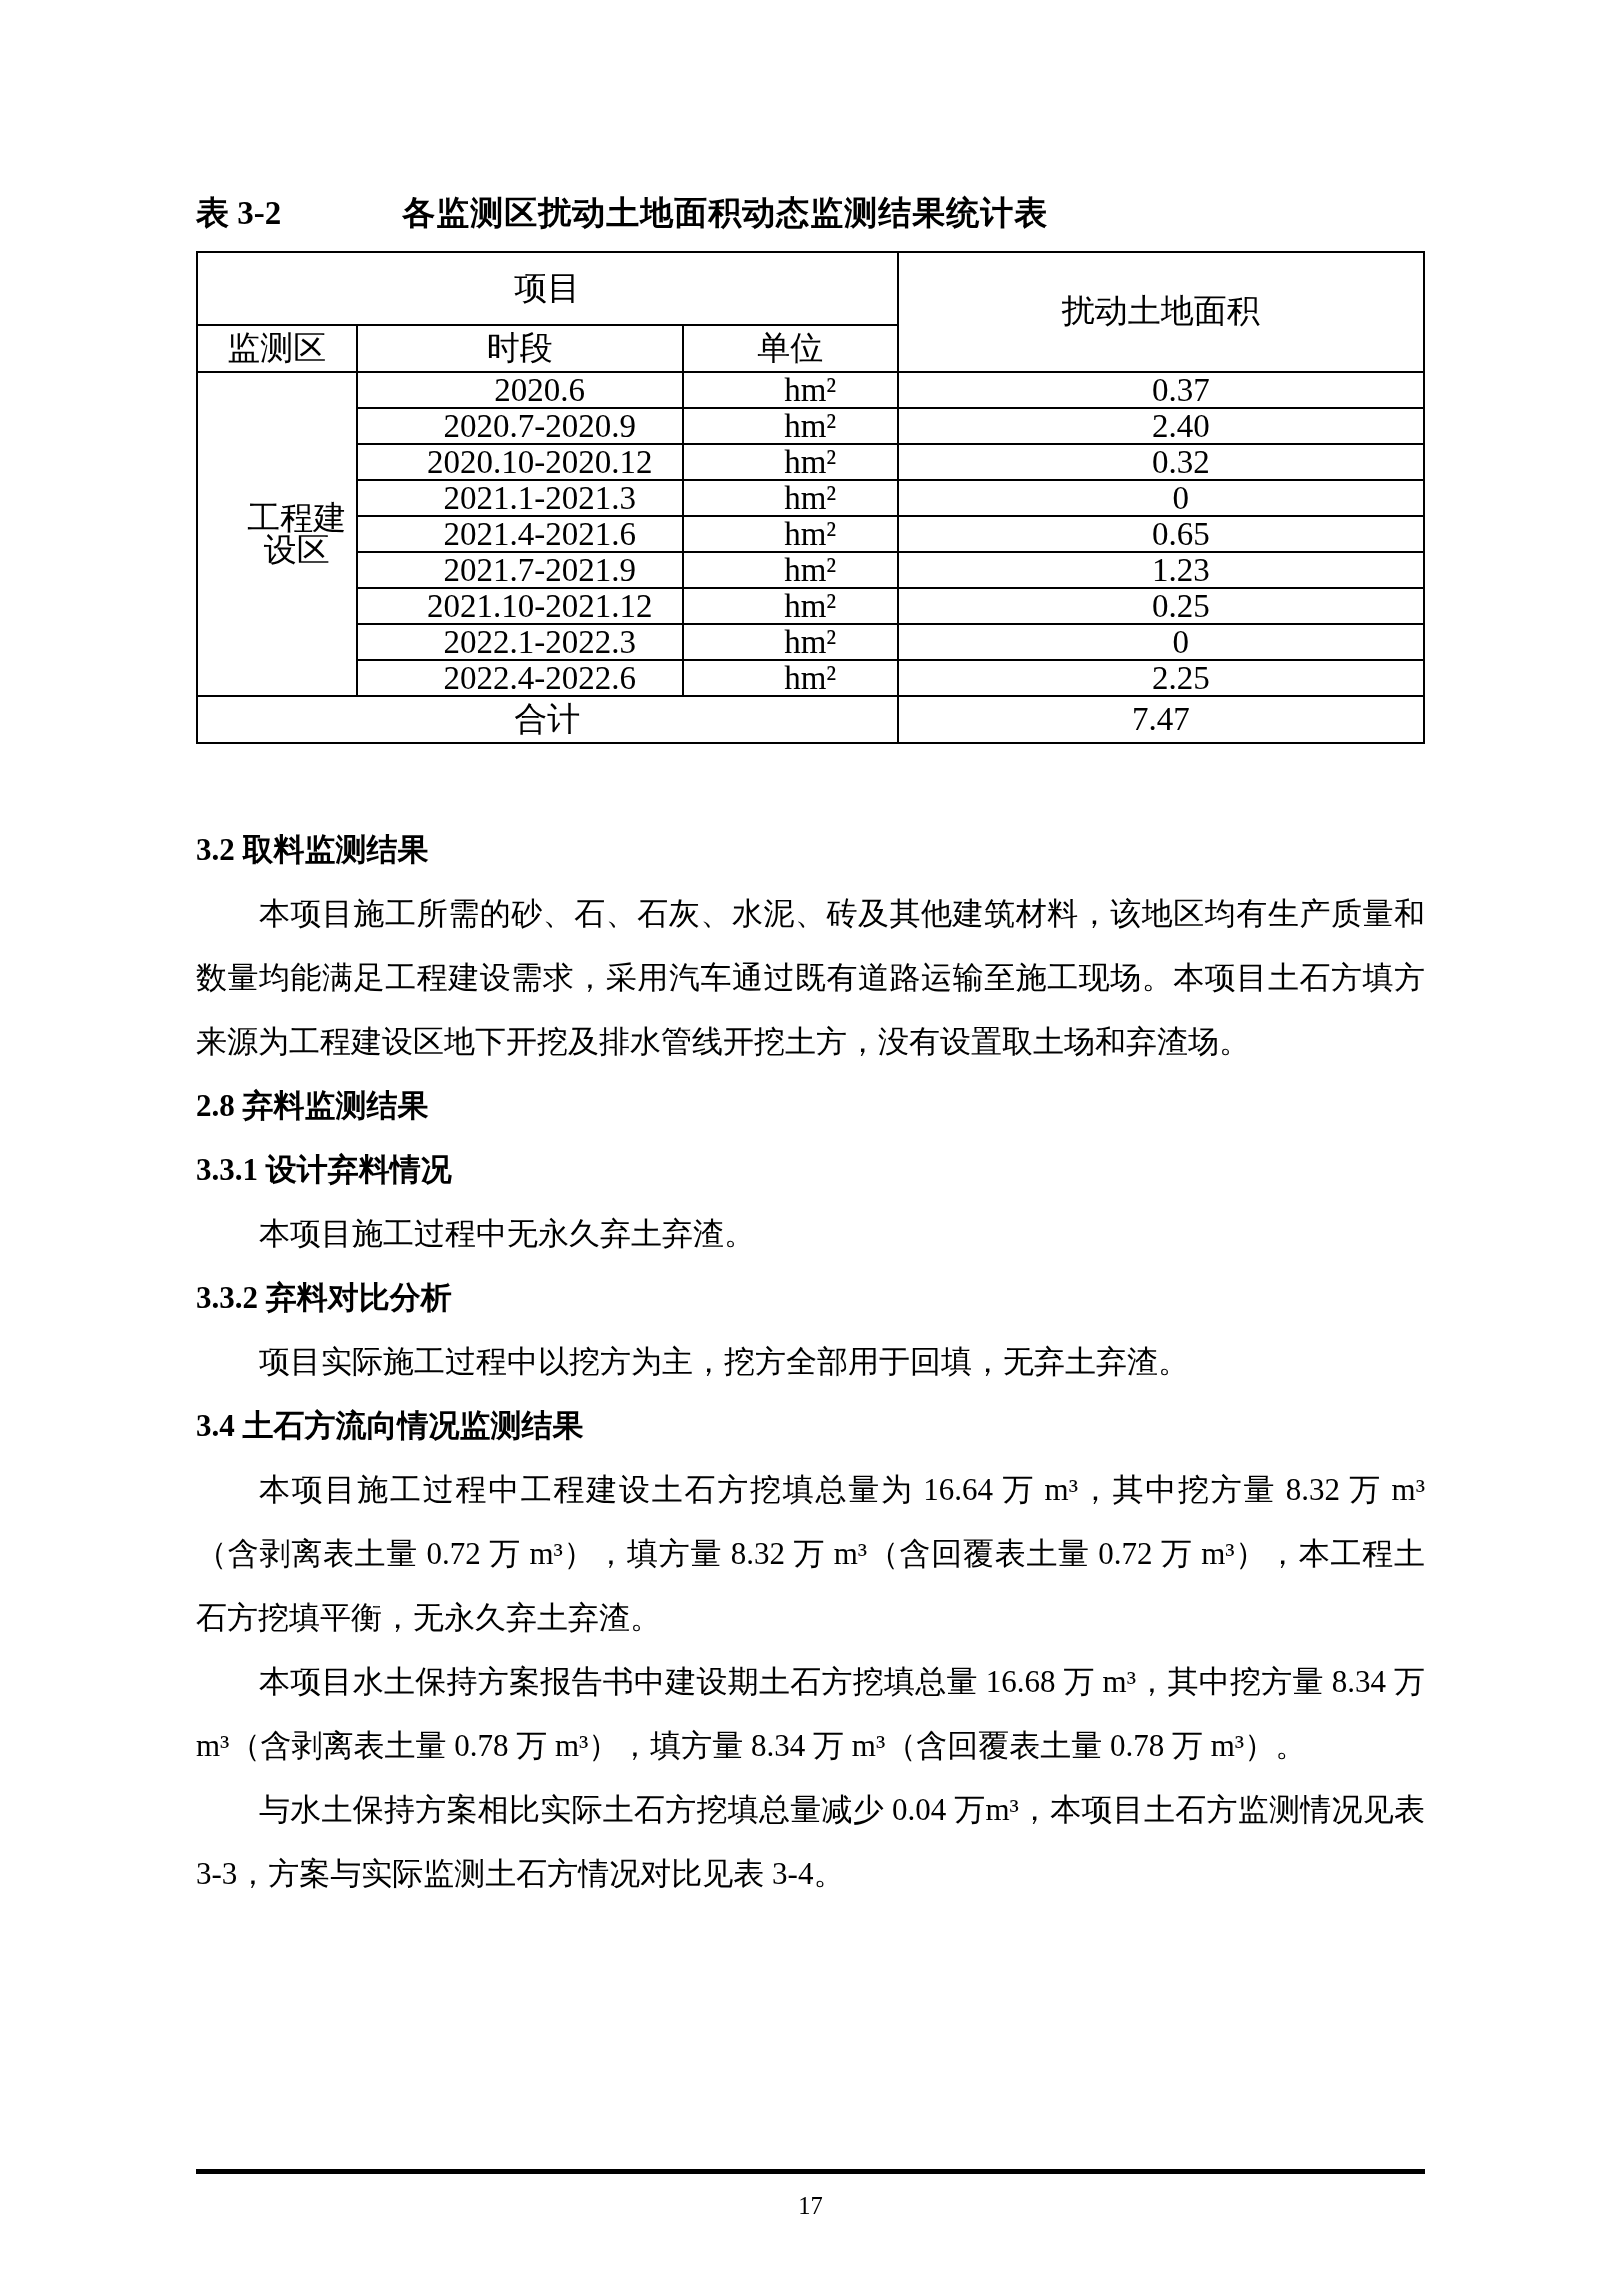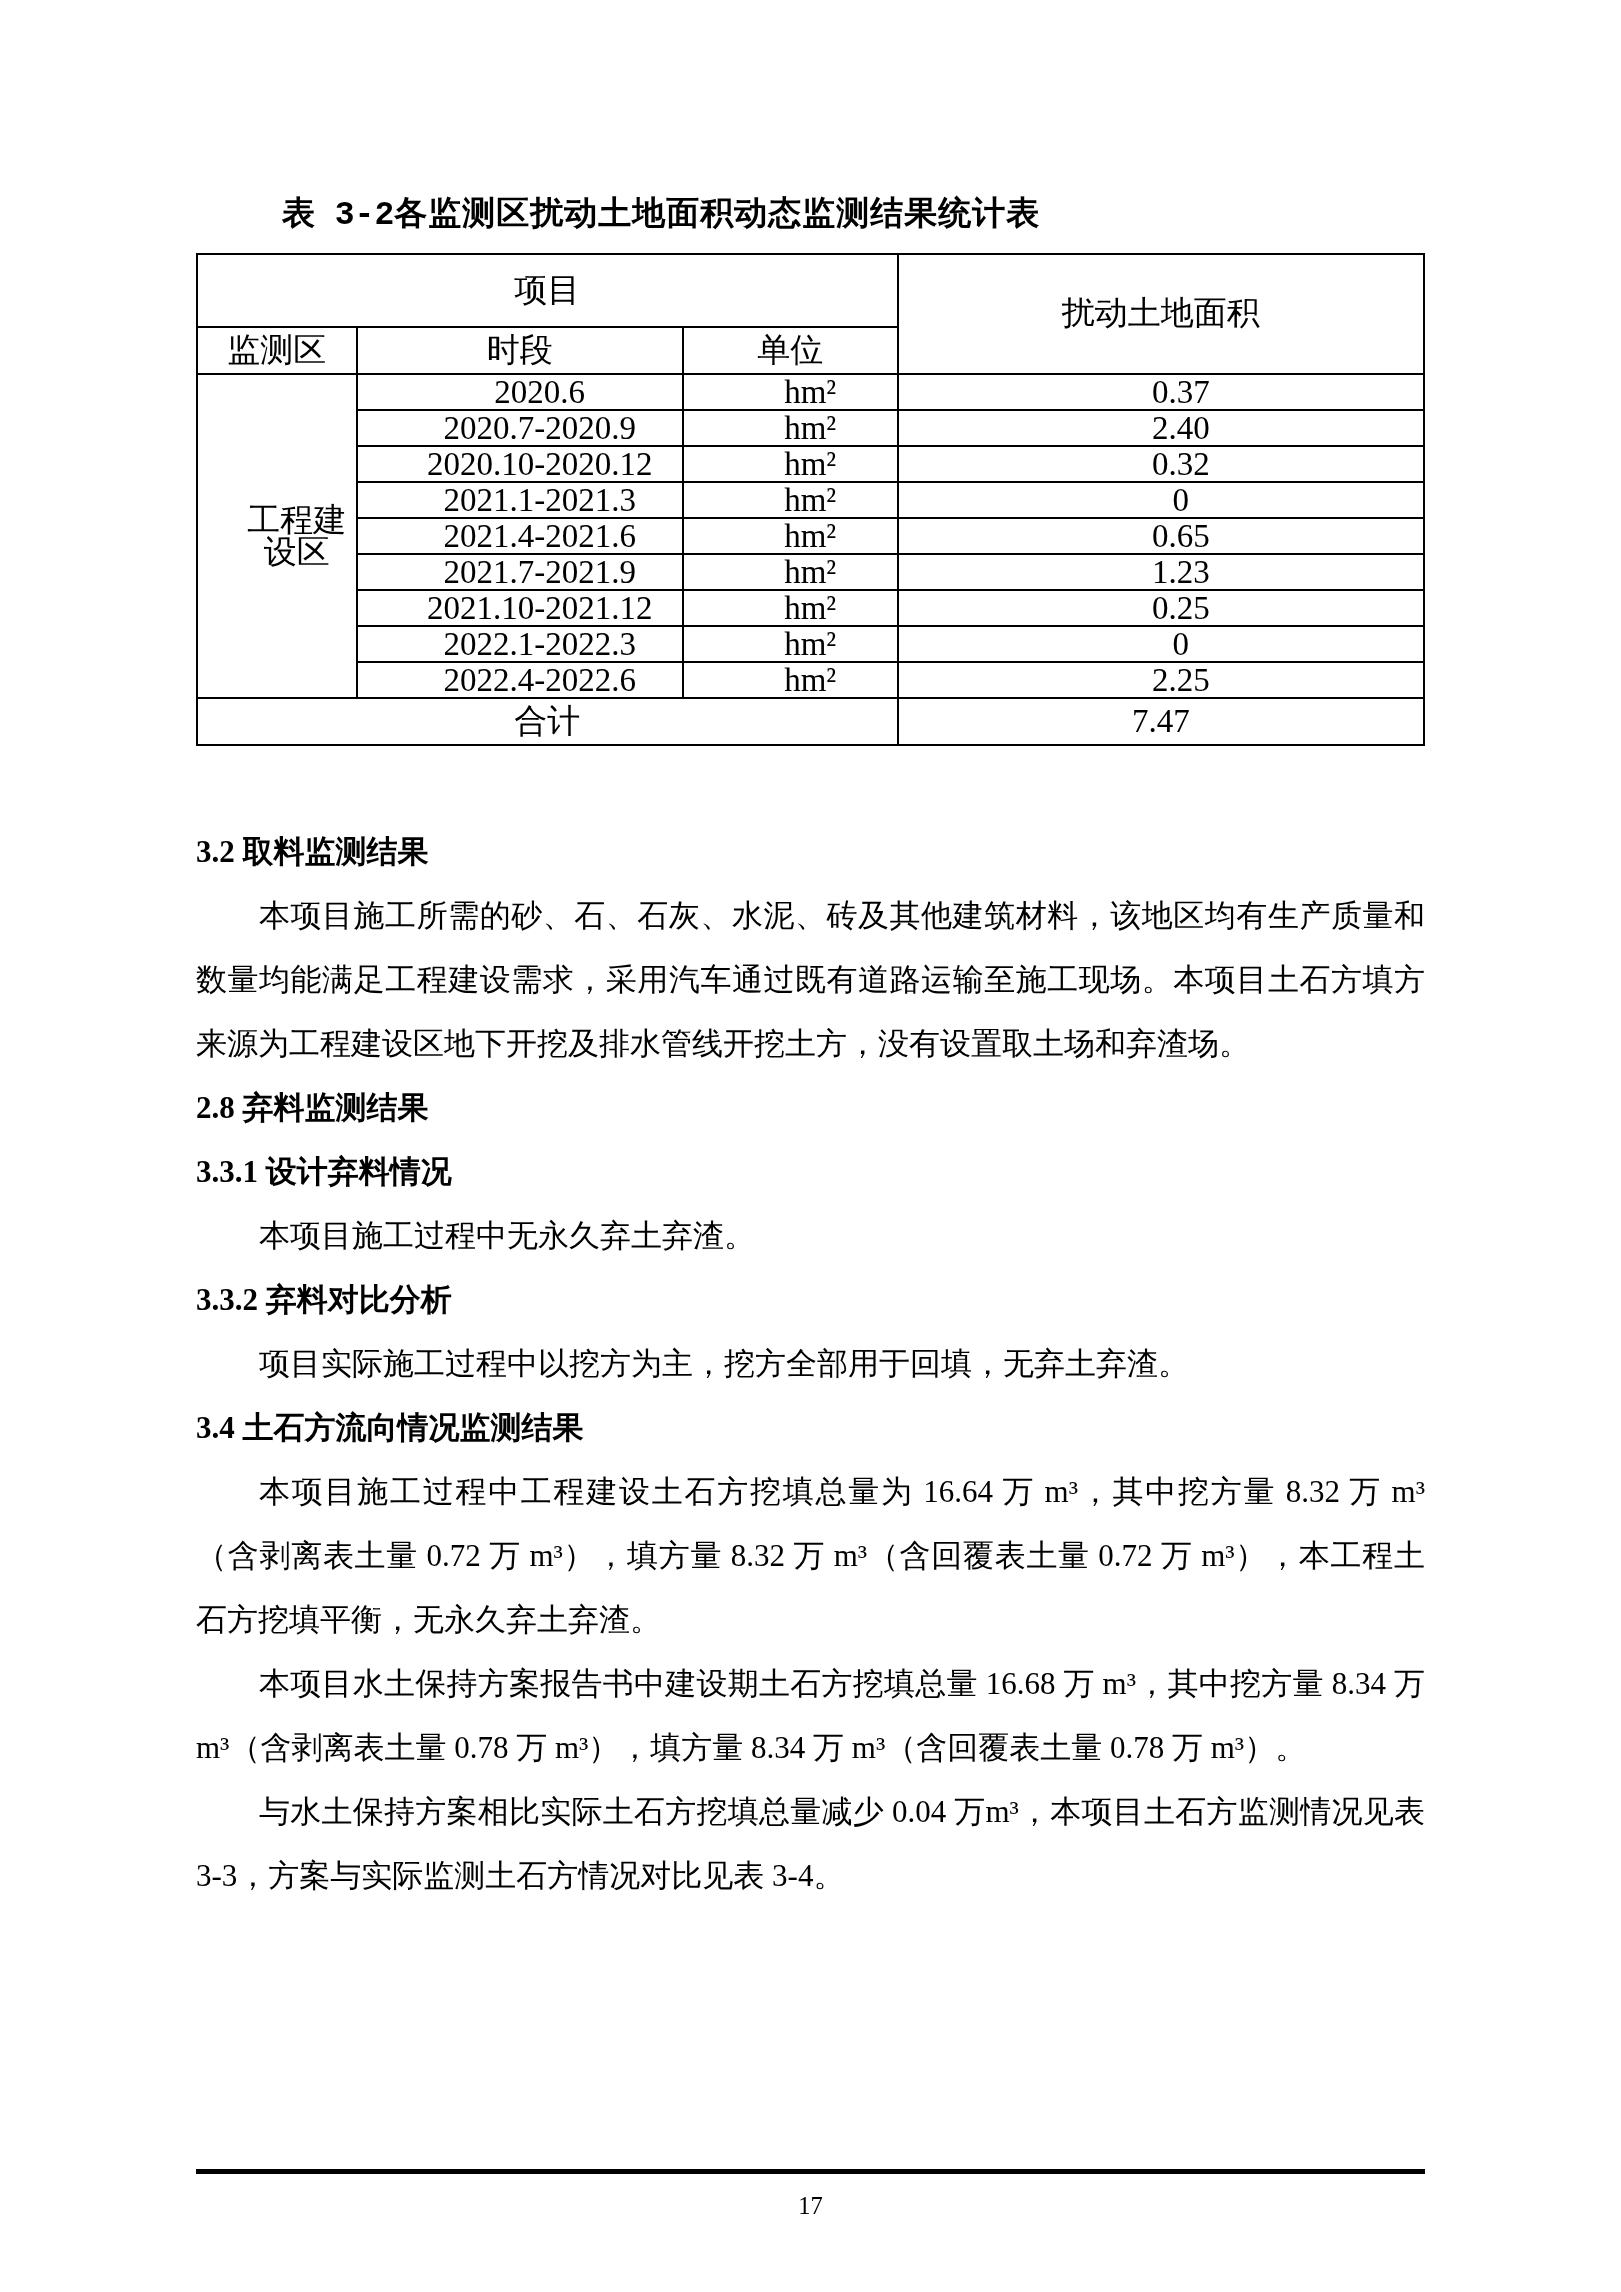--- a/index.html
+++ b/index.html
@@ -3,22 +3,22 @@
 <meta charset="utf-8">
 <style>
   html,body{margin:0;padding:0;}
   body{
     width:1621px;height:2293px;background:#ffffff;color:#000;
     font-family:"Liberation Serif","DejaVu Serif",serif;
     position:relative;overflow:hidden;
   }
   .content{position:absolute;left:196px;top:194px;width:1229px;}
   .table-caption{display:flex;align-items:baseline;font-weight:bold;font-size:33px;line-height:39px;}
-  .table-caption .cap-label{margin-left:86px;white-space:nowrap;font-family:Liberation Mono, monospace;}
-  .table-caption .cap-title{white-space:nowrap;letter-spacing:1px;}
+  .table-caption .cap-label{white-space:nowrap;}
+  .table-caption .cap-title{margin-left:121px;white-space:nowrap;letter-spacing:1px;}
   table.monitor{
     border-collapse:collapse;table-layout:fixed;width:100%;
     margin-top:17.6px;font-size:33px;border:2.9px solid #000;
   }
   table.monitor td{border:2px solid #000;text-align:center;vertical-align:middle;padding:0;}
   td.hdr-project{height:71px;}
   td.hdr-area{}
   tr.hdr2 td{height:44px;}
   tr.data-row td{height:34px;line-height:32px;padding-left:40px;}
   td.zone-cell{padding:0 21.6px;line-height:35px;}

